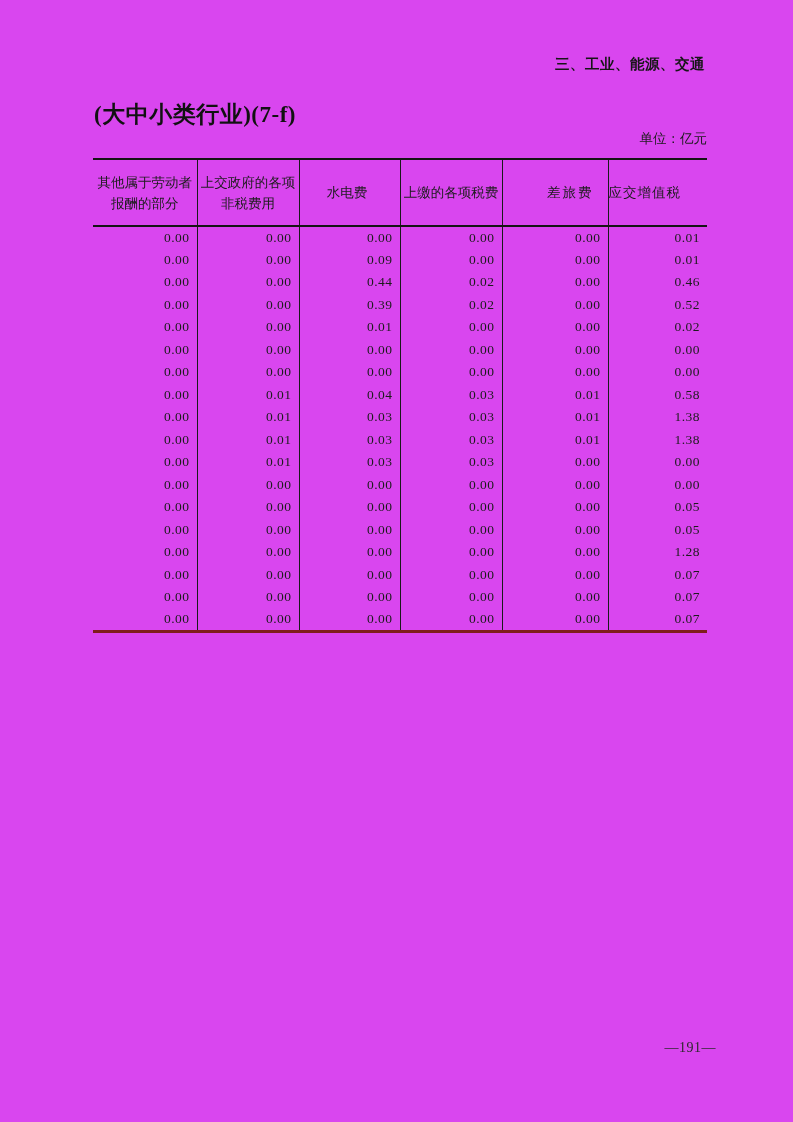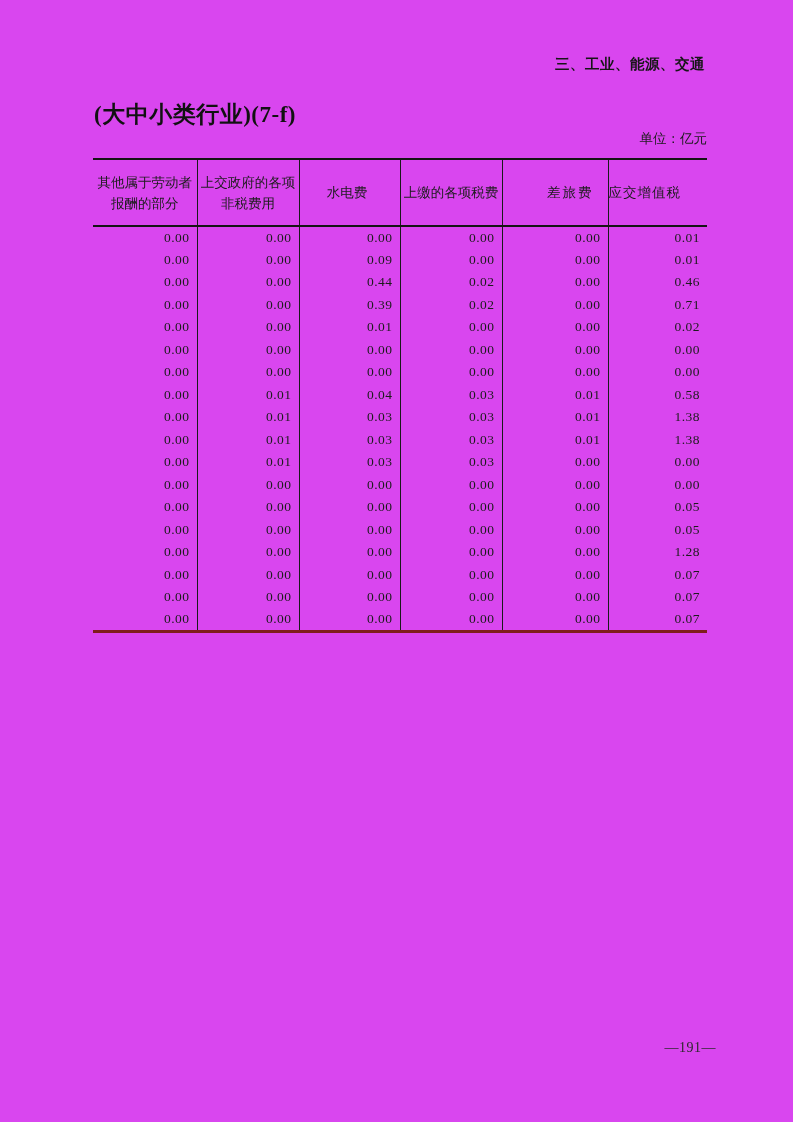--- a/index.html
+++ b/index.html
@@ -153,21 +153,21 @@
           <td>0.02</td>
           <td>0.00</td>
           <td>0.46</td>
         </tr>
         <tr>
           <td>0.00</td>
           <td>0.00</td>
           <td>0.39</td>
           <td>0.02</td>
           <td>0.00</td>
-          <td>0.71</td>
+          <td>0.52</td>
         </tr>
         <tr>
           <td>0.00</td>
           <td>0.00</td>
           <td>0.01</td>
           <td>0.00</td>
           <td>0.00</td>
           <td>0.02</td>
         </tr>
         <tr>

